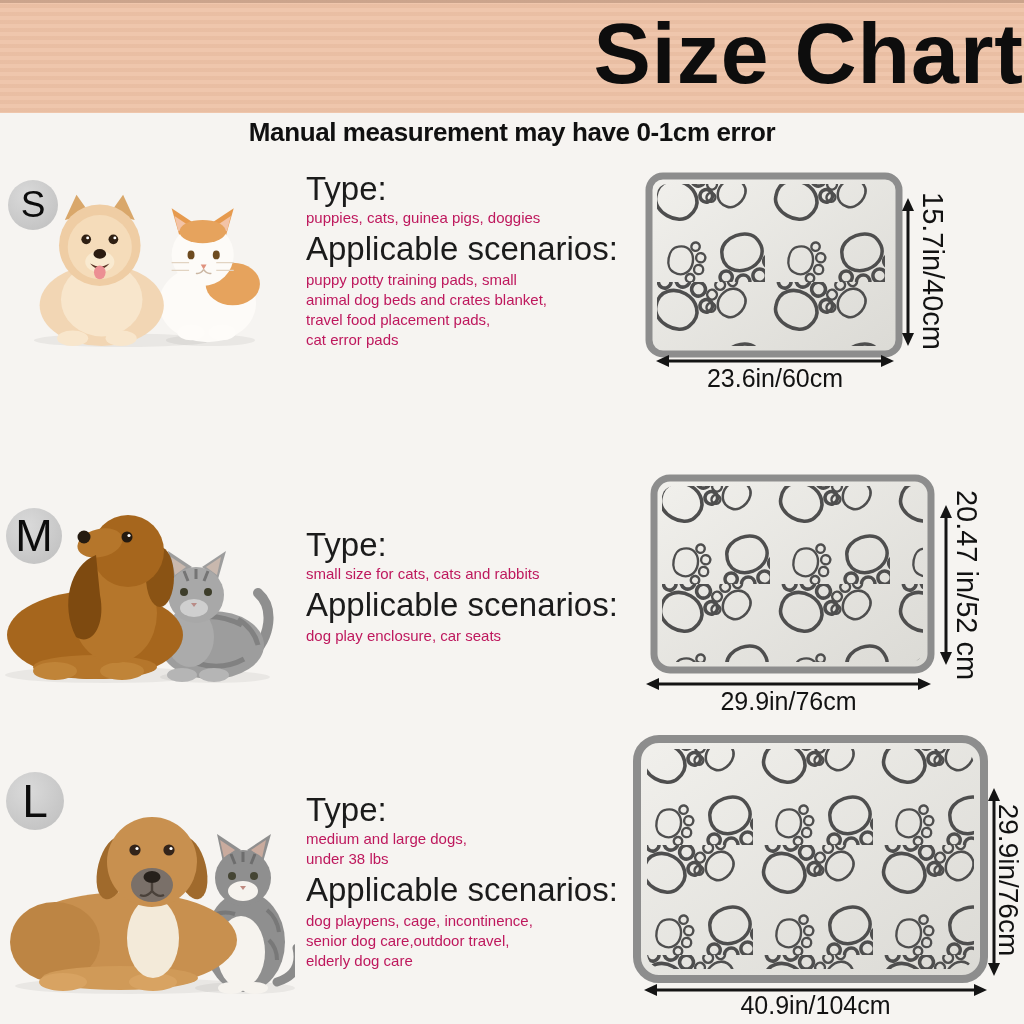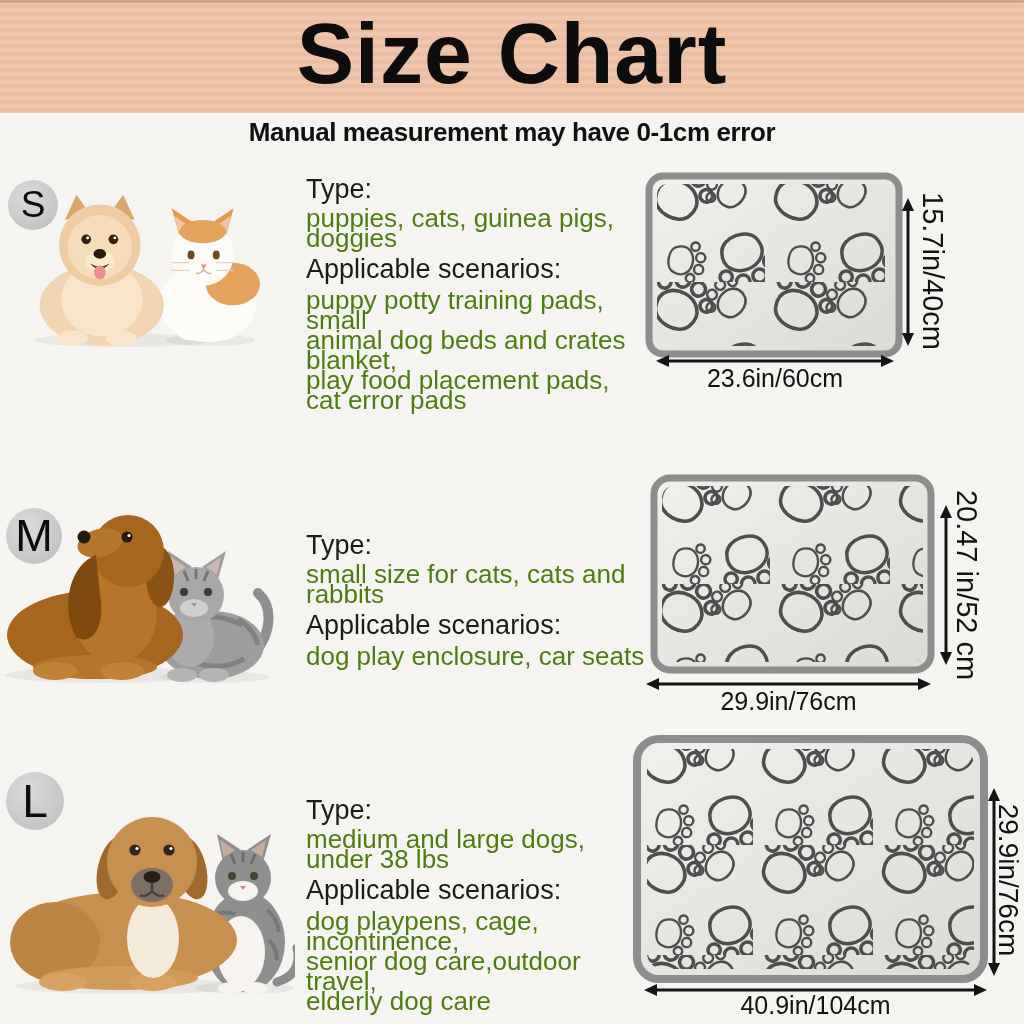--- a/index.html
+++ b/index.html
@@ -4,34 +4,34 @@
 <style>
   html,body{margin:0;padding:0;}
   body{width:1024px;height:1024px;position:relative;overflow:hidden;
        background:#f6f4f1;font-family:"Liberation Sans",sans-serif;color:#161616;}
   .abs{position:absolute;}
   
   .header-band{left:0;top:0;width:1024px;height:113px;background:#eec2a6;}
   .header-band::before{content:"";position:absolute;left:0;top:0;width:100%;height:3px;background:#c79d83;}
   .header-band::after{content:"";position:absolute;inset:0;
        background:repeating-linear-gradient(180deg,rgba(255,255,255,.07) 0 4px,rgba(0,0,0,.02) 4px 8px);}
-  .page-title{left:0;top:4px;width:1024px;text-align:center;font-size:86px;font-weight:700;
+  .page-title{left:0;top:4px;width:1024px;text-align:right;font-size:86px;font-weight:700;
        letter-spacing:1px;color:#0d0d0d;z-index:2;}
   .subtitle{left:0;top:117px;width:1024px;text-align:center;font-size:26px;font-weight:700;
        letter-spacing:-0.4px;color:#101010;}
   
   .badge{border-radius:50%;display:flex;align-items:center;justify-content:center;
        background:radial-gradient(circle at 38% 32%,#dadada 0%,#c6c6c6 70%,#bdbdbd 100%);
        color:#0c0c0c;font-weight:400;}
   
   .infoblock{width:350px;}
-  .h-type,.h-scen{font-size:27px;line-height:34px;font-weight:400;color:#1b1b1b;}
+  .h-type,.h-scen{font-size:33px;line-height:34px;font-weight:400;color:#1b1b1b;}
   .h-type{margin-bottom:2px;}
   .h-scen{margin-top:4px;margin-bottom:4px;}
-  .bodyline{font-size:26px;line-height:20px;color:#4d7c0f;}
+  .bodyline{font-size:15px;line-height:20px;color:#be185d;}
   
   .dimlabel{font-size:25px;color:#121212;text-align:center;white-space:nowrap;}
   .vlabel{position:absolute;transform:rotate(90deg);transform-origin:0 0;font-size:29px;
        line-height:34px;color:#121212;text-align:center;white-space:nowrap;}
   svg{display:block;}
   .pad{position:absolute;}
 </style>
 </head>
 <body>
 
@@ -105,21 +105,21 @@
       <ellipse cx="98" cy="158" rx="16" ry="8" fill="#f8e6cc"></ellipse>
     </g>
   </svg>
 
   <div class="abs infoblock" style="left:306px;top:172px;">
     <div class="h-type">Type:</div>
     <div class="bodyline">puppies, cats, guinea pigs, doggies</div>
     <div class="h-scen">Applicable scenarios:</div>
     <div class="bodyline">puppy potty training pads, small</div>
     <div class="bodyline">animal dog beds and crates blanket,</div>
-    <div class="bodyline">play food placement pads,</div>
+    <div class="bodyline">travel food placement pads,</div>
     <div class="bodyline">cat error pads</div>
   </div>
 
   <svg class="pad" style="left:645px;top:172px;" width="258" height="186">
     <rect x="4" y="4" width="250" height="178" rx="14" fill="url(#padgrad)" stroke="#8d8d8d" stroke-width="7"></rect>
     <rect x="12" y="12" width="234" height="162" rx="10" fill="url(#pawpat)"></rect>
   </svg>
 
   <svg class="abs" style="left:900px;top:197px;" width="16" height="150">
     <line x1="8" y1="11" x2="8" y2="139" stroke="#141414" stroke-width="3"></line>

